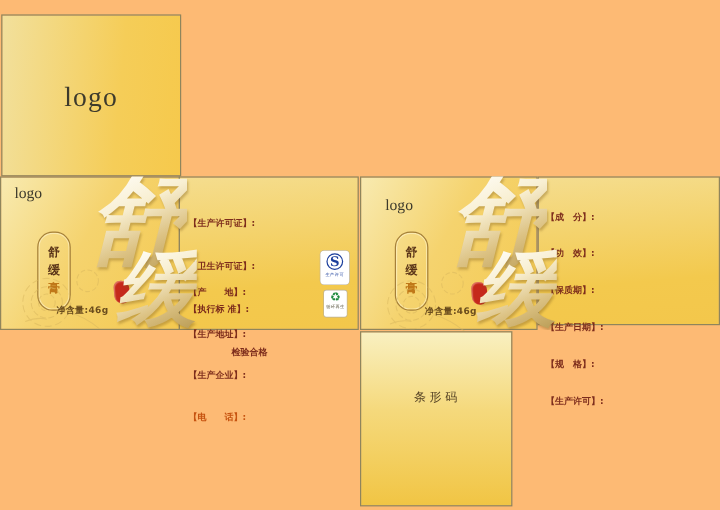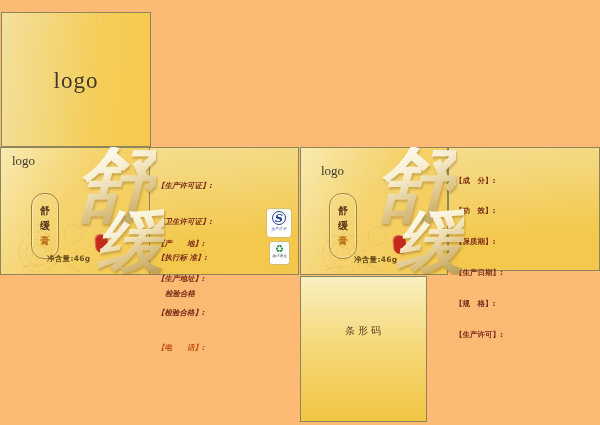--- a/index.html
+++ b/index.html
@@ -8,21 +8,21 @@
   .sheet{position:relative;width:600px;height:425px;background:#fdba74;}
 
   .panel{position:absolute;box-sizing:border-box;border:1px solid #8f855c;}
 
   
   #lid{left:1px;top:12px;width:150px;height:135px;
        background:linear-gradient(95deg,#f2e09c 0%,#f5cd58 65%,#f6c94c 100%);}
   #front-left{left:0;top:147px;width:150px;height:128px;
        background:linear-gradient(120deg,#f8eab0 0%,#f5d36e 45%,#f4c94f 100%);}
   #info-center{left:149px;top:147px;width:150px;height:128px;
-       background:linear-gradient(175deg,#f5dd8e 0%,#f3c94d 70%,#f3c74b 100%);font-style:italic;}
+       background:linear-gradient(175deg,#f5dd8e 0%,#f3c94d 70%,#f3c74b 100%);}
   #front-right{left:300px;top:147px;width:148px;height:128px;
        background:linear-gradient(120deg,#f8eab0 0%,#f5d36e 45%,#f4c94f 100%);}
   #info-right{left:448px;top:147px;width:152px;height:124px;
        background:linear-gradient(175deg,#f5dd8e 0%,#f3c94d 70%,#f3c74b 100%);}
   #bottom-panel{left:300px;top:276px;width:127px;height:146px;
        background:linear-gradient(180deg,#f9f0c0 0%,#f5d97c 45%,#f1c544 100%);}
 
   
   .lid-logo{position:absolute;left:0;right:0;top:55px;text-align:center;
        font-family:"Liberation Serif","DejaVu Serif",serif;font-size:23px;
@@ -67,21 +67,21 @@
        background:linear-gradient(155deg,#fffefa 8%,#f8efd2 38%,#dcc283 68%,#bda05a 95%);
        -webkit-background-clip:text;background-clip:text;color:transparent;
        filter:drop-shadow(1px 2px 1px rgba(125,92,28,.38));}
   .char-shu{left:74px;top:-4px;font-size:82px;}
   .char-huan{left:96px;top:60px;font-size:68px;}
 
   
   .info-lines{position:absolute;font-size:7.5px;font-weight:bold;
        color:#7d2d1c;white-space:pre;}
   .center-g1{left:7px;top:8px;line-height:12px;}
-  .center-g1 .indent{padding-left:8px;}
+  .center-g1 .indent{padding-left:8px;margin-left:28px;}
   .center-g2{left:7px;top:67px;line-height:11.5px;}
   .line-phone{color:#c65310;}
 
   .qs{position:absolute;left:117px;top:61px;width:24px;height:28px;background:#ffffff;
        border-radius:3px;display:flex;flex-direction:column;align-items:center;
        padding-top:2px;box-sizing:border-box;box-shadow:0 0 0 .5px #b9b09a;}
   .qs-emblem{width:14px;height:14px;border:1.5px solid #1c3f9c;border-radius:50%;
        color:#1c3f9c;font-family:"DejaVu Serif",serif;font-weight:bold;font-size:11px;
        line-height:14px;text-align:center;box-sizing:border-box;}
   .qs-caption{font-size:3.5px;color:#1c3f9c;margin-top:1.5px;letter-spacing:.4px;}
@@ -132,21 +132,21 @@
   <div class="panel" id="info-center">
     <div class="info-lines center-g1">
       <div>【生产许可证】:</div>
       <div>【卫生许可证】:</div>
       <div>【执行标 准】:</div>
       <div class="indent">检验合格</div>
     </div>
     <div class="info-lines center-g2">
       <div>【产　　地】:</div>
       <div>【生产地址】:</div>
-      <div>【检验合格】:</div>
+      <div>【生产企业】:</div>
       <div class="line-phone">【电　　话】:</div>
     </div>
     <div class="qs">
       <div class="qs-emblem">S</div>
       <div class="qs-caption">生产许可</div>
     </div>
     <div class="recycle">
       <div class="recycle-glyph">♻</div>
       <div class="recycle-caption">循环再生</div>
     </div>

